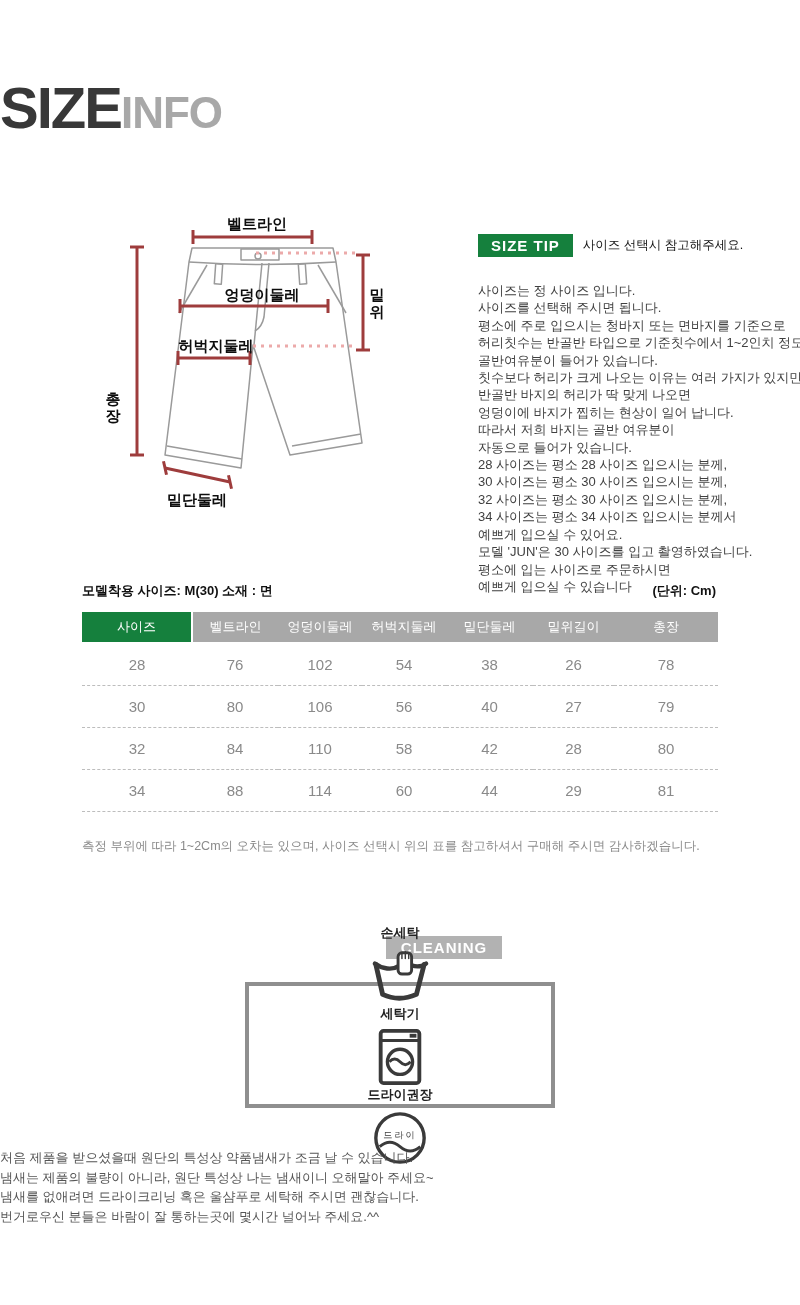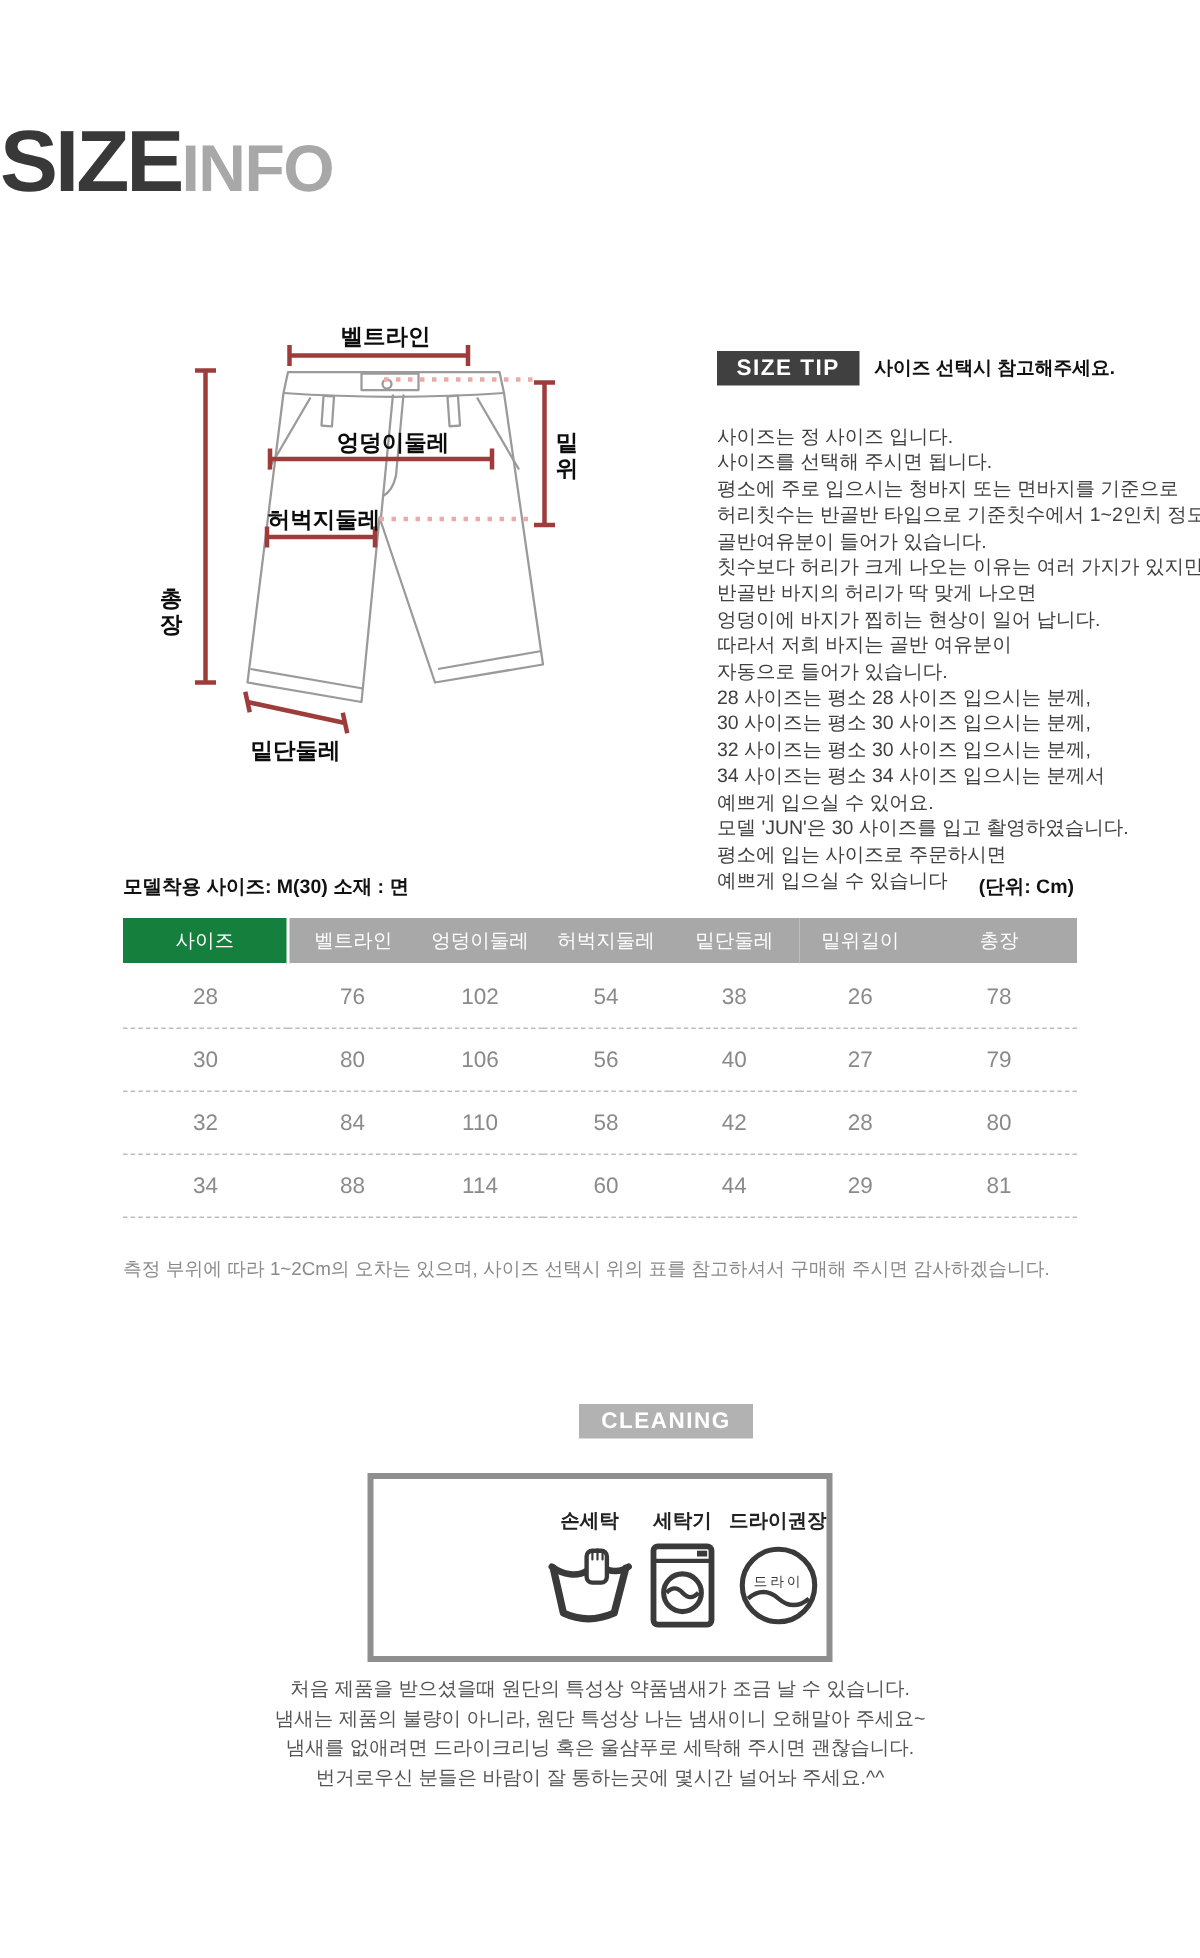--- a/index.html
+++ b/index.html
@@ -19,23 +19,23 @@
   .lbl-belt{left:92px;top:10px;width:140px;}
   .lbl-hip{left:97px;top:81px;width:140px;}
   .lbl-thigh{left:51px;top:132px;width:140px;}
   .lbl-rise{left:272px;top:72px;}
   .lbl-length{left:8px;top:176px;}
   .lbl-hem{left:32px;top:286px;width:140px;}
 
   
   .size-tip{position:absolute;left:478px;top:234px;width:322px;}
   .tip-head{display:flex;align-items:center;gap:10px;}
-  .tip-badge{background:#404040;color:#fff;font-weight:bold;font-size:15px;
+  .tip-badge{background:#15803d;color:#fff;font-weight:bold;font-size:15px;
              padding:3px 13px;letter-spacing:1px;}
-  .tip-sub{font-size:12.5px;font-weight:bold;color:#111;white-space:nowrap;}
+  .tip-sub{font-size:12.5px;font-weight:normal;color:#111;white-space:nowrap;}
   .tip-lines{margin-top:25px;font-size:13px;color:#404040;line-height:17.4px;}
   .tip-lines div{white-space:nowrap;}
 
   
   .meta-row{position:absolute;left:82px;top:582px;width:634px;display:flex;
             justify-content:space-between;font-size:13px;font-weight:bold;color:#111;}
   .size-table{position:absolute;left:82px;top:612px;width:636px;border-collapse:collapse;table-layout:fixed;}
   .size-table th{height:28px;background:#a8a8a8;color:#fff;font-size:13px;font-weight:normal;text-align:center;}
   .size-table th.first{background:#15803d;border-right:2px solid #fff;}
   .size-table tbody{border-top:2px solid #fff;}
@@ -43,24 +43,24 @@
                  border-bottom:1px dashed #bdbdbd;}
   .table-note{position:absolute;left:82px;top:837px;font-size:12.5px;color:#8a8a8a;line-height:19.5px;}
   .table-note div{white-space:nowrap;}
 
   
   .cleaning-badge-wrap{position:absolute;left:0;top:936px;width:100%;text-align:center;padding-left:44px;}
   .cleaning-badge{display:inline-block;background:#b2b2b2;color:#fff;font-weight:bold;
                   font-size:15px;letter-spacing:1px;padding:3px 15px;}
   .cleaning-box{position:absolute;left:245px;top:982px;width:302px;height:118px;
                 border:4px solid #8f8f8f;background:#fff;display:flex;
-                justify-content:flex-end;align-items:center;}
+                justify-content:center;align-items:center;flex-direction:column;}
   .care-item{display:flex;flex-direction:column;align-items:center;gap:5px;}
   .care-label{font-size:13px;font-weight:bold;color:#222;white-space:nowrap;}
-  .bottom-notes{position:absolute;left:0;top:1116px;width:100%;text-align:center;
+  .bottom-notes{position:absolute;left:0;top:1148px;width:100%;
                 font-size:13px;color:#555;line-height:19.5px;}
   .bottom-notes div{white-space:nowrap;}
 </style>
 </head>
 <body>
 
 <div class="page">
 
   <div class="page-title">
     <span class="title-size">SIZE</span><span class="title-info">INFO</span>

